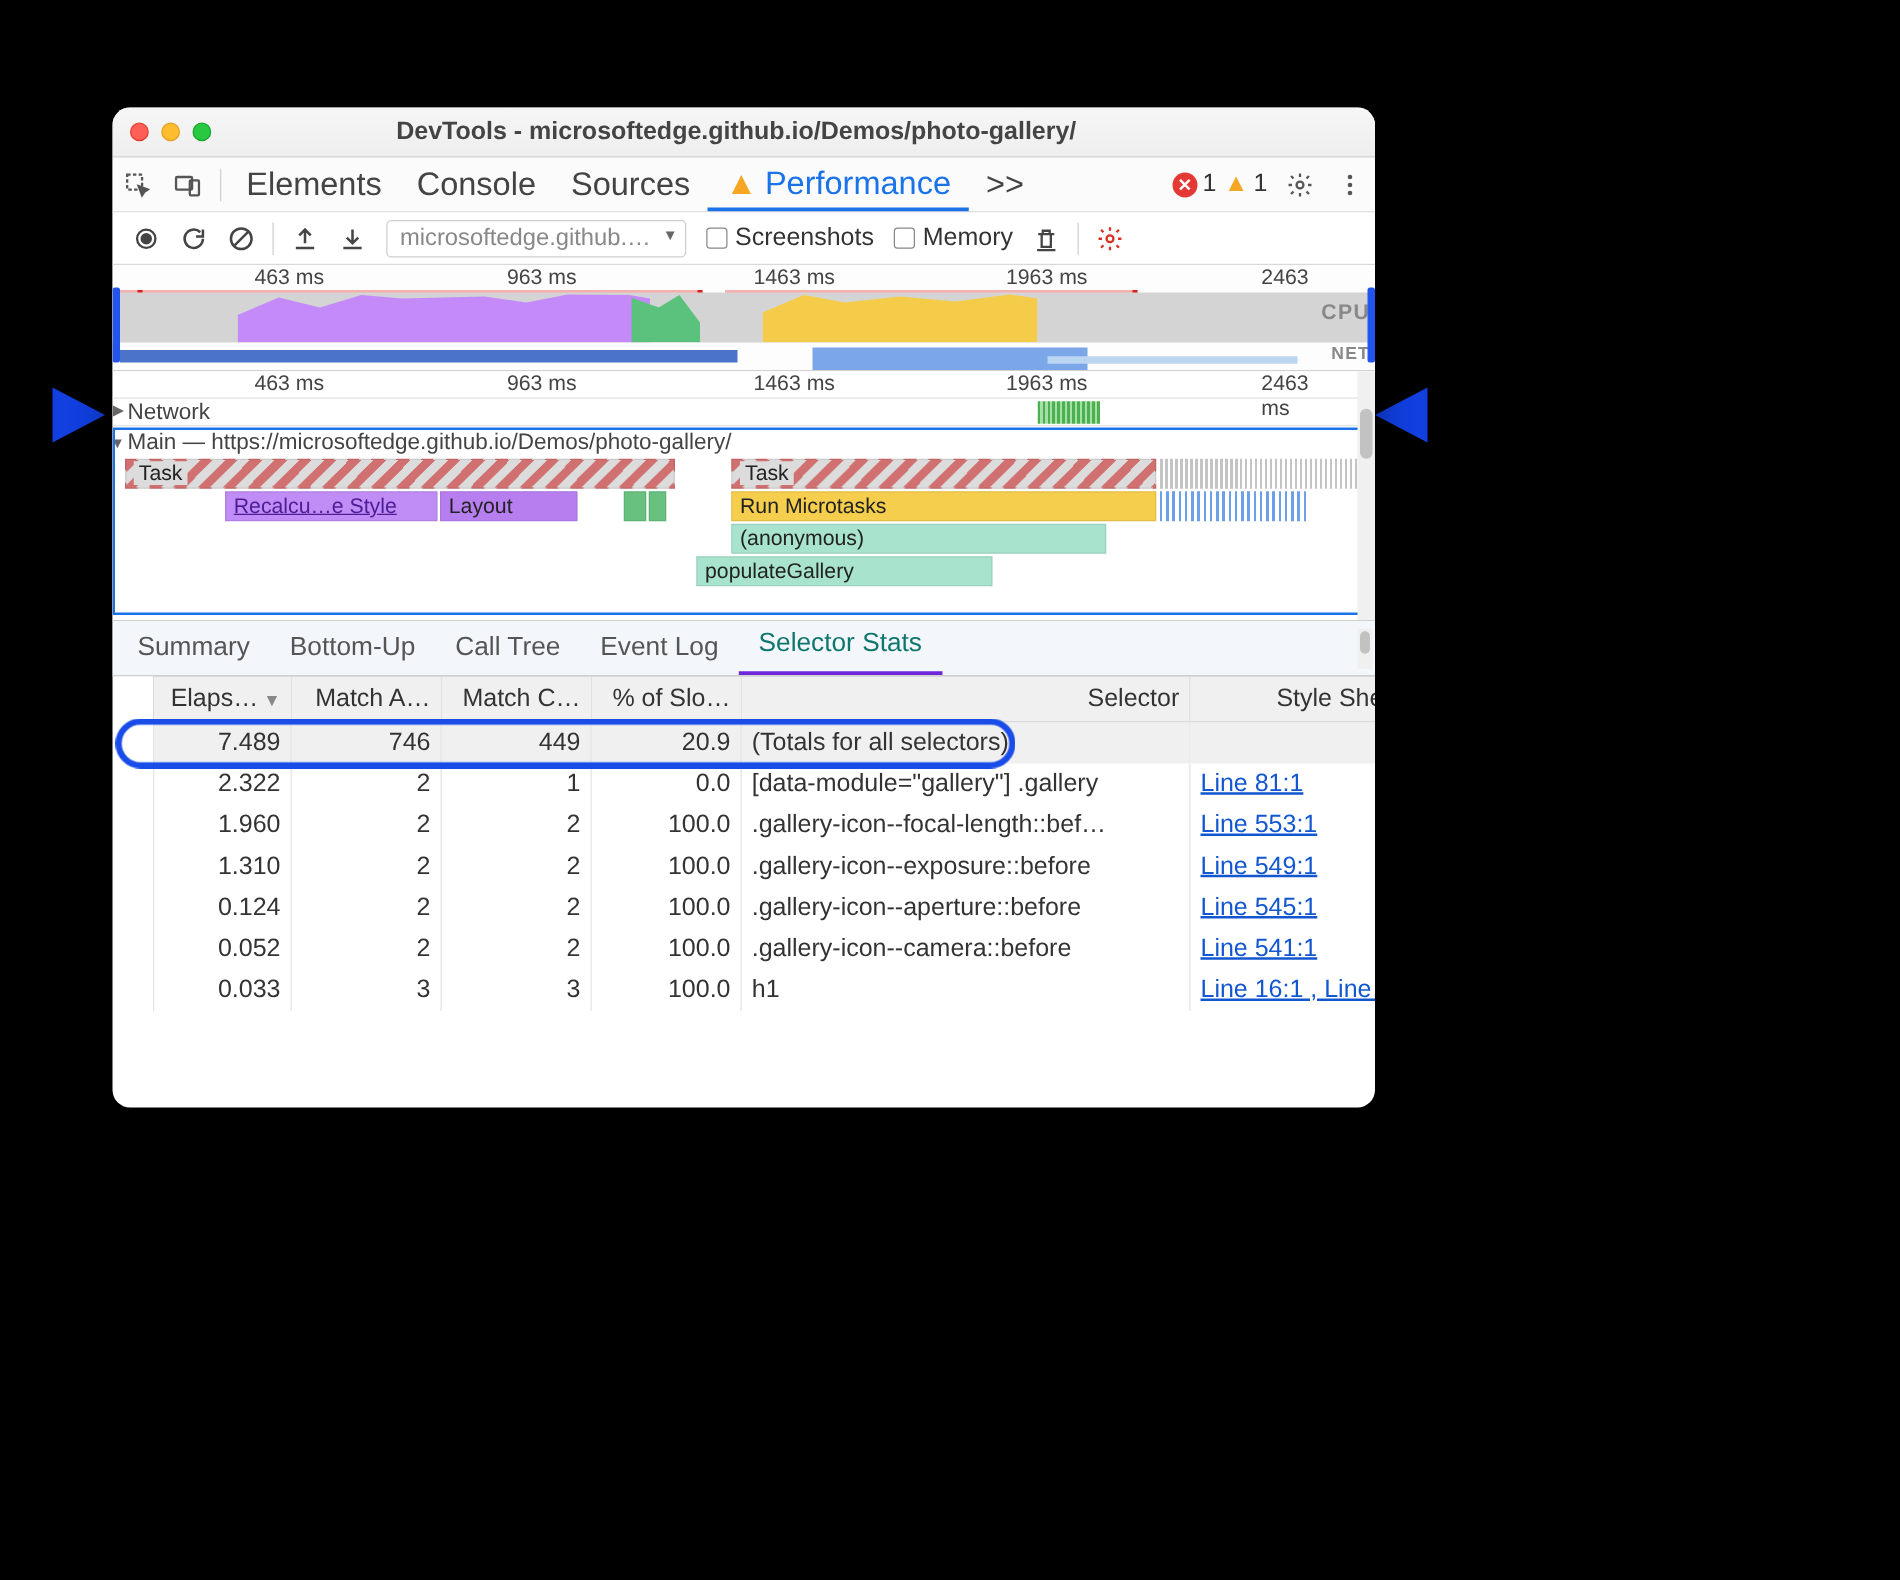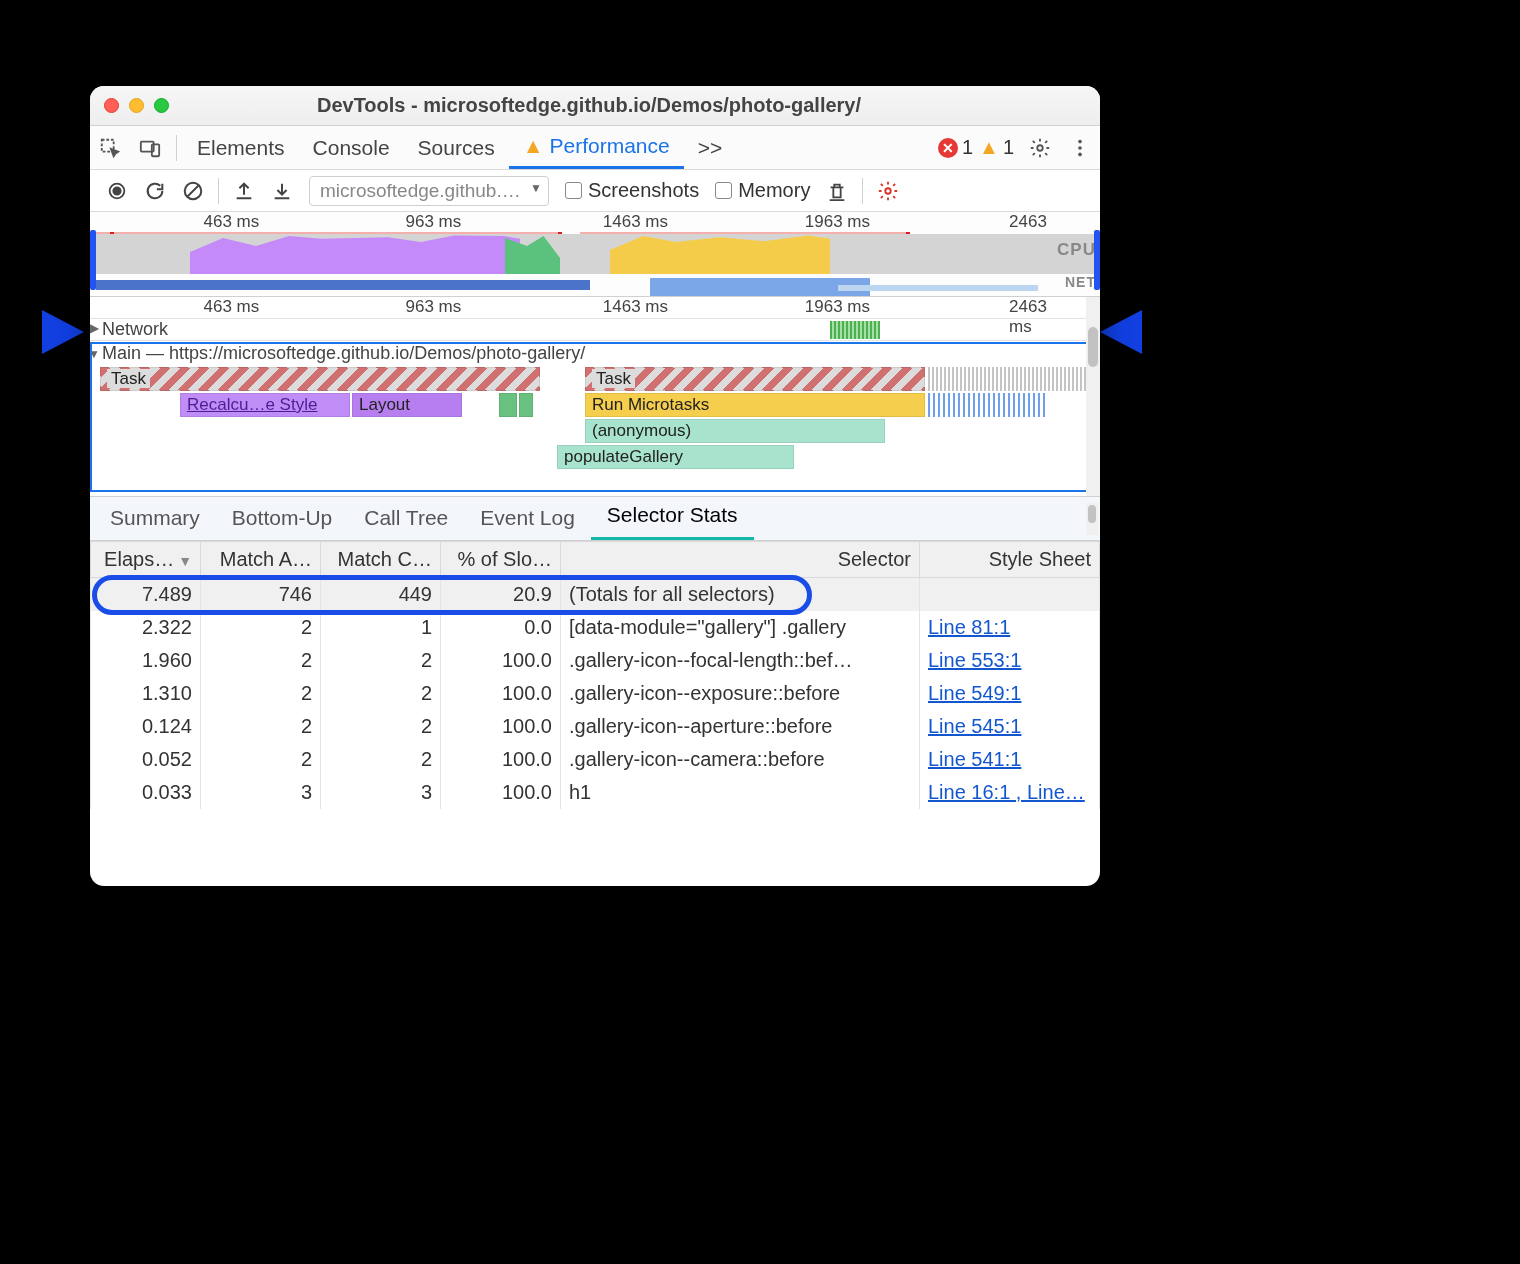--- a/index.html
+++ b/index.html
@@ -47,21 +47,21 @@
     display:flex;
     align-items:center;
     background:#fbfbfb;
   }
   .icon-btn {
     width:32px; height:32px; display:flex; align-items:center; justify-content:center;
     margin:0 4px; color:#555; cursor:pointer; border-radius:4px;
   }
   .icon-btn svg { width:22px; height:22px; }
   .vdiv { width:1px; height:26px; background:#d0d0d0; margin:0 6px; }
-  .tab { padding:0 14px; height:100%; display:flex; align-items:center; font-size:21px; color:#444; cursor:pointer; gap:6px;}
+  .tab { padding:0 14px; height:100%; display:flex; align-items:center; font-size:26px; color:#444; cursor:pointer; gap:6px;}
   .tab.active { color:#1a73e8; border-bottom:3px solid #1a73e8; font-weight:500;}
   .spacer { flex:1; }
   .err-badge { display:flex; align-items:center; gap:4px; font-size:20px; margin-right:6px;}
   .err-badge .dot{width:20px;height:20px;border-radius:50%;display:flex;align-items:center;justify-content:center;color:#fff;font-weight:700;font-size:14px;}
   .err-badge .dot.red{background:#e53935;}
   .err-badge .warn-tri{color:#f5a623;font-size:20px;}
   
   .perf-toolbar {
     height:42px; border-bottom:1px solid #d9d9d9; display:flex; align-items:center;
     background:#fff; padding:0 8px;
@@ -110,24 +110,24 @@
   .flame{position:absolute;height:24px;font-size:17px;color:#222;padding:1px 6px;white-space:nowrap;overflow:hidden;border:1px solid rgba(0,0,0,0.08);}
   .flame.taskg{background:#dadada;}
   .flame.purple{background:#c08cf5;color:#4c1d95;text-decoration:underline;}
   .flame.purple2{background:#b77ef0;}
   .flame.yellow{background:#f6ce4d;}
   .flame.teal{background:#a7e3cd;}
   .flame.green{background:#68c17f;}
   
   .subtabs{height:44px;border-bottom:1px solid #d0d0d0;display:flex;align-items:flex-end;padding:0 4px;background:#f3f6fb; position:relative;}
   .subtab{padding:8px 16px 10px;font-size:21px;color:#555;cursor:pointer;}
-  .subtab.active{color:#000000;border-bottom:3px solid #14b8a6;}
+  .subtab.active{color:#0f766e;border-bottom:3px solid #6d28d9;}
   
   .data-table{flex:1;overflow:auto;position:relative;}
-  table{width:100%;border-collapse:collapse;font-size:20px;}
+  table{width:100%;border-collapse:collapse;font-size:20px;margin-left:32px;}
   th{background:#f0f0f0;text-align:right;padding:6px 8px;border:1px solid #d9d9d9;font-weight:400;color:#333;position:sticky;top:0; white-space:nowrap; overflow:hidden; text-overflow:ellipsis;}
   th.num, td.num{text-align:right;}
   td{padding:5px 8px;border-left:1px solid #e4e4e4;border-right:1px solid #e4e4e4;white-space:nowrap;overflow:hidden;text-overflow:ellipsis;}
   tr.hl{background:#f0f0f0;}
   td.link{color:#1357d0;text-decoration:underline;cursor:pointer;}
   .sort-arrow{color:#888;font-size:14px;margin-left:4px;}
   
   .ring{position:absolute;border:5px solid #1a4de8;border-radius:22px;pointer-events:none;}
   
   .arrow{position:absolute;width:0;height:0;}

